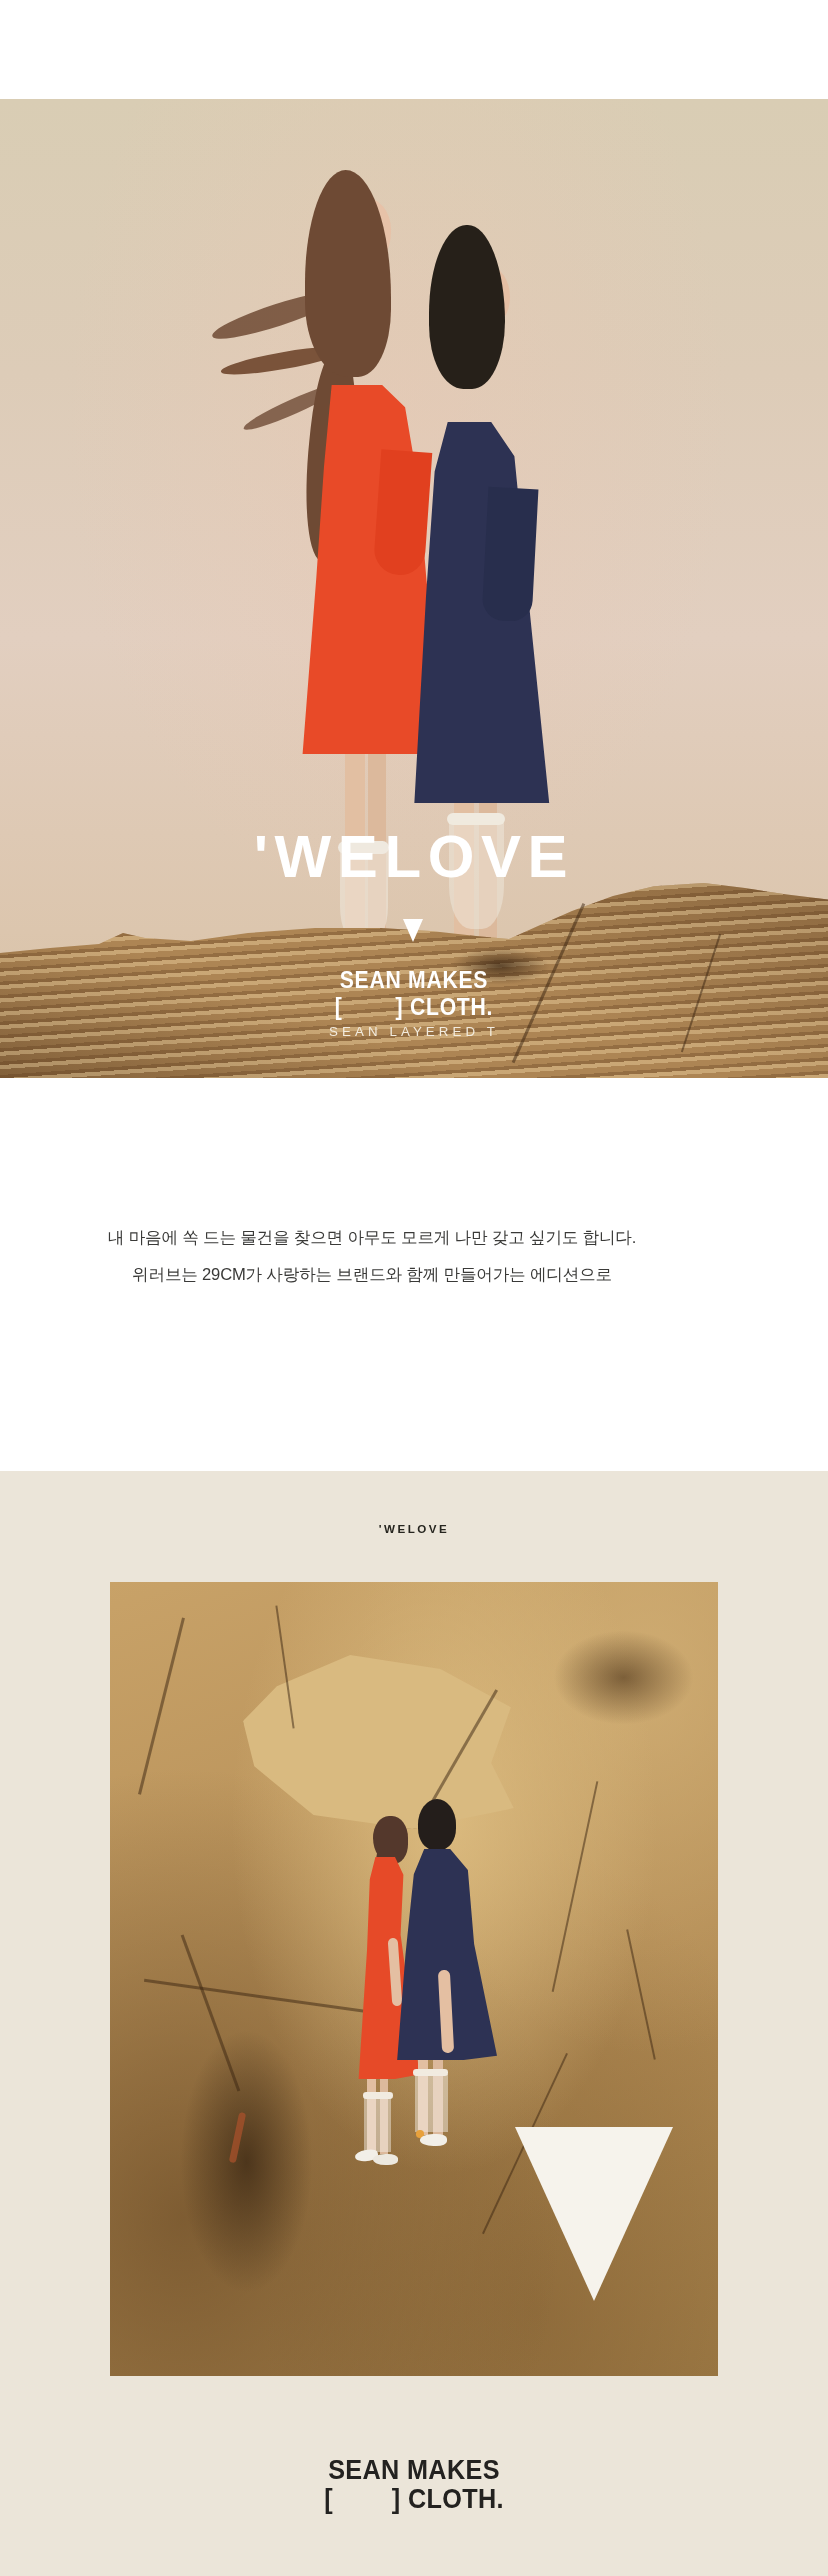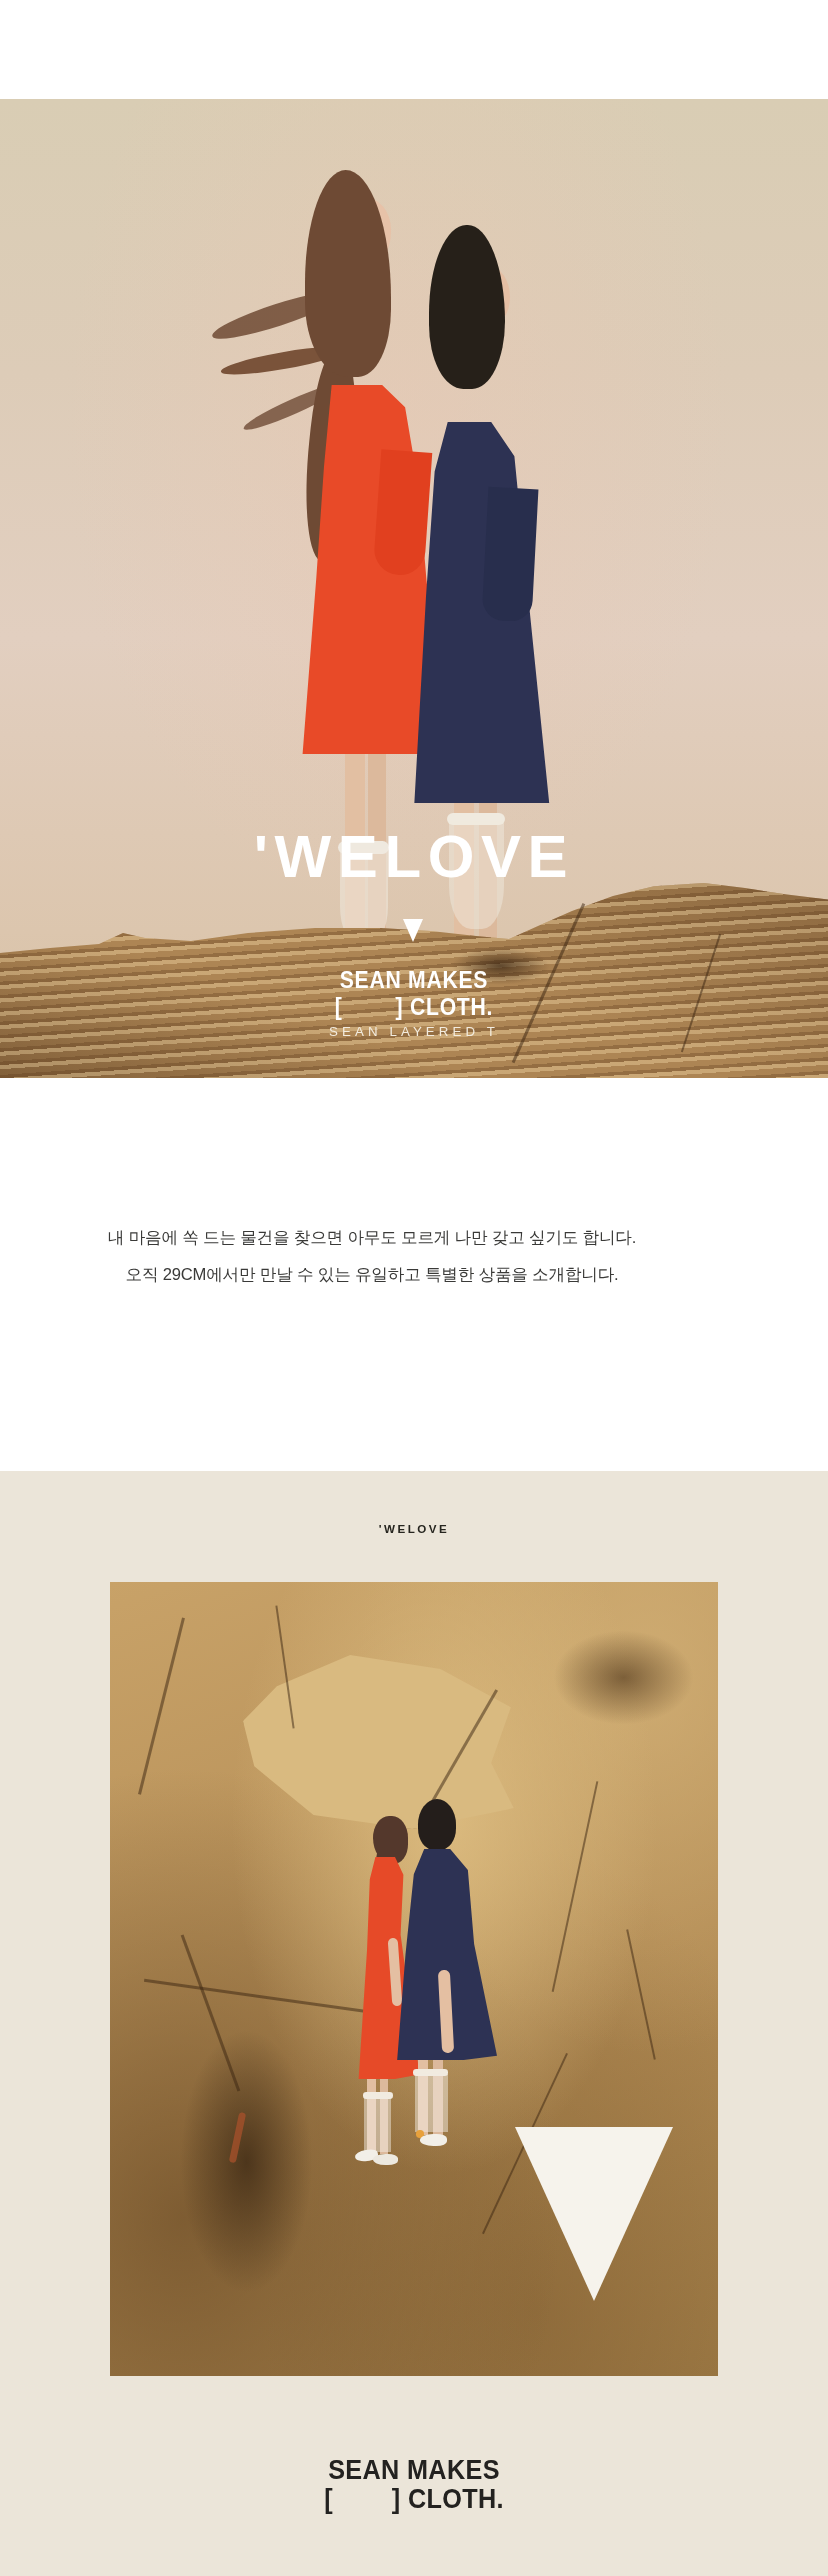--- a/index.html
+++ b/index.html
@@ -173,21 +173,21 @@
     <div id="hero-wordmark">'WELOVE</div>
     <div id="hero-tri"></div>
     <div class="hero-title" id="hero-title1">SEAN MAKES</div>
     <div class="hero-title" id="hero-title2">[        ] CLOTH.</div>
     <div id="hero-subtitle">SEAN LAYERED T</div>
   </div>
 
   <div id="intro">
     <div id="intro-paragraph">
       <div>내 마음에 쏙 드는 물건을 찾으면 아무도 모르게 나만 갖고 싶기도 합니다.</div>
-      <div>오직 29CM에서만 만날 수 있는 유일하고 특별한 상품을 소개합니다.</div>
+      <div>위러브는 29CM가 사랑하는 브랜드와 함께 만들어가는 에디션으로</div>
     </div>
   </div>
 
   <div id="editorial">
     <div id="editorial-label">'WELOVE</div>
 
     <div id="editorial-photo">
       <div id="ep-boulder"></div>
       <div id="ep-cavity"></div>
       <div id="ep-crevice"></div>

